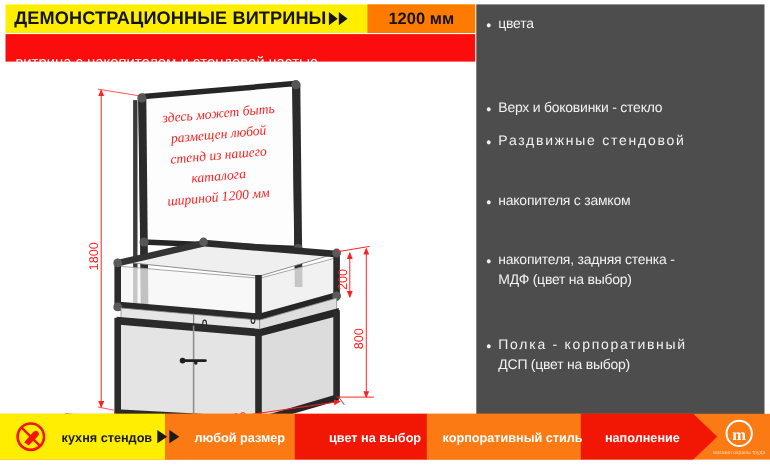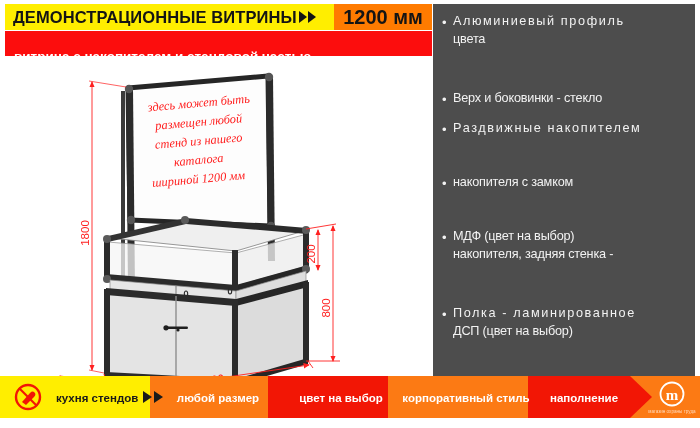--- a/index.html
+++ b/index.html
@@ -21,28 +21,28 @@
     letter-spacing:.1px;padding-left:8px;white-space:nowrap;
   }
   .title-arrows{display:inline-flex;align-items:center;margin-left:2px;gap:1px;}
   .tri{
     width:0;height:0;border-top:6px solid transparent;border-bottom:6px solid transparent;
     border-left:8px solid #141414;
   }
   .size-badge{
     position:absolute;right:0;top:0;width:98px;height:26px;background:#ff7b00;
     display:flex;align-items:center;justify-content:center;
-    font-size:20px;font-weight:bold;color:#141414;
+    font-size:15px;font-weight:bold;color:#141414;
   }
   .subtitle-row{
     position:absolute;left:0;top:27px;width:427px;height:25px;background:#fc0d0d;
     display:flex;align-items:center;
   }
   .subtitle-text{
-    font-size:13.5px;font-weight:bold;color:#ffffff;padding-left:9px;white-space:nowrap;margin-top:25px;
+    font-size:13.5px;font-weight:normal;color:#ffffff;padding-left:9px;white-space:nowrap;margin-top:25px;
   }
 
   
   .sidebar{
     position:absolute;left:433px;top:4px;width:262px;height:378px;
     background:#4d4d4d;
   }
   .feature{display:flex;padding:0 8px 0 9px;color:#f2f2f2;}
   .bullet{
     flex:0 0 auto;width:11px;font-size:13px;line-height:17px;
@@ -84,53 +84,52 @@
     <div class="subtitle-row">
       <span class="subtitle-text">витрина с накопителем и стендовой частью</span>
     </div>
   </div>
 
   <div class="sidebar">
     <div id="feature-list">
         <div class="feature" style="position: absolute; top: 9px; left: 0px; width: 262px;">
           <span class="bullet">•</span>
           <div class="ftext">
-            <div class="sp">Алюминиевый  профиль</div>
             <div class="nsp">цвета</div>
           </div>
         </div>
         <div class="feature" style="position: absolute; top: 86px; left: 0px; width: 262px;">
           <span class="bullet">•</span>
           <div class="ftext">
             <div class="nsp">Верх и боковинки - стекло</div>
           </div>
         </div>
         <div class="feature" style="position: absolute; top: 116px; left: 0px; width: 262px;">
           <span class="bullet">•</span>
           <div class="ftext">
-            <div class="sp">Раздвижные  накопителем</div>
+            <div class="sp">Раздвижные  стендовой</div>
           </div>
         </div>
         <div class="feature" style="position: absolute; top: 170px; left: 0px; width: 262px;">
           <span class="bullet">•</span>
           <div class="ftext">
             <div class="nsp">накопителя с замком</div>
           </div>
         </div>
         <div class="feature" style="position: absolute; top: 224px; left: 0px; width: 262px;">
           <span class="bullet">•</span>
           <div class="ftext">
+            <div class="nsp">накопителя, задняя стенка -</div>
             <div class="nsp">МДФ (цвет на выбор)</div>
-            <div class="nsp">накопителя, задняя стенка -</div>
           </div>
         </div>
         <div class="feature" style="position: absolute; top: 301px; left: 0px; width: 262px;">
           <span class="bullet">•</span>
           <div class="ftext">
-            <div class="sp">Полка  -  ламинированное</div>
+            <div class="sp">Полка  -  корпоративный</div>
             <div class="nsp">ДСП (цвет на выбор)</div>
           </div>
         </div>
       </div>
   </div>
 
   <div class="drawing">
     <svg width="432" height="322" viewBox="0 0 432 322" xmlns="http://www.w3.org/2000/svg">
       <defs>
         <marker id="ah" markerWidth="7" markerHeight="7" refX="6" refY="3" orient="auto">

